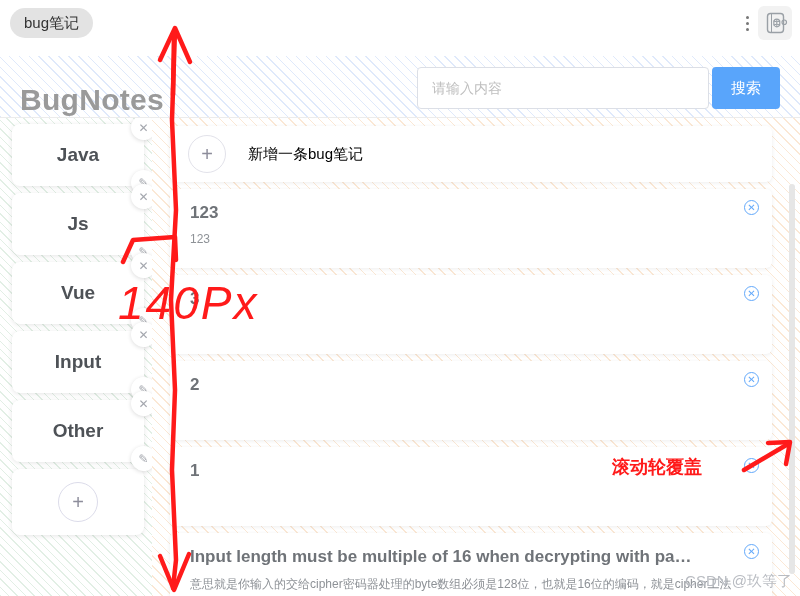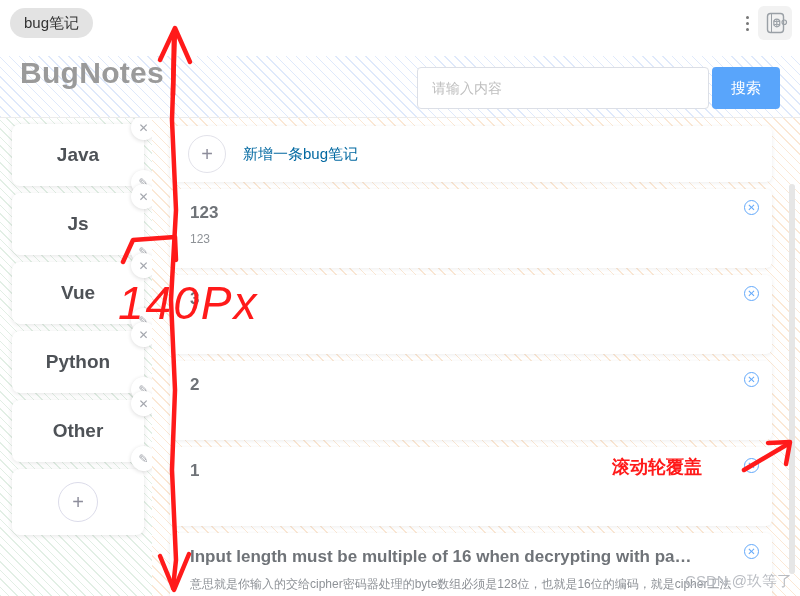--- a/index.html
+++ b/index.html
@@ -38,21 +38,21 @@
     background: #f2f2f2;
     display: flex; align-items: center; justify-content: center;
   }
 
   
   .page-header {
     position: absolute; left: 0; top: 56px; width: 800px; height: 62px;
     background-color: #fcfdff;
     background-image: repeating-linear-gradient(45deg,
       #dfe9fb 0px, #dfe9fb 1px, #ffffff 1px, #ffffff 7px);
-    display: flex; align-items: flex-start;
+    display: flex; align-items: flex-end;
     border-bottom: 1px solid #ececec;
   }
   .brand {
     margin-left: 20px;
     font-size: 30px; font-weight: bold; color: #9a9a9a;
     letter-spacing: .3px;
   }
   .search-wrap {
     position: absolute; right: 20px; top: 11px;
     display: flex; align-items: center;
@@ -129,21 +129,21 @@
     overflow: hidden;
   }
   .notes-col { padding: 8px 28px 0 18px; }
   .addbar {
     height: 56px; background: #fff; border-radius: 6px;
     box-shadow: 0 1px 4px rgba(0,0,0,.07);
     display: flex; align-items: center; padding-left: 18px;
     margin-bottom: 7px;
   }
   .addbar .plus-circle { width: 38px; height: 38px; border-color: #e2e2ea; }
-  .addbar-text { margin-left: 17px; font-size: 15px; color: #0369a1; }
+  .addbar-text { margin-left: 22px; font-size: 15px; color: #000000; }
 
   .note {
     position: relative;
     background: #fff; border-radius: 6px;
     box-shadow: 0 1px 4px rgba(0,0,0,.07);
     margin-bottom: 7px;
     padding: 14px 40px 14px 20px;
     min-height: 79px;
   }
   .note-title {
@@ -239,21 +239,21 @@
         <span class="mini-btn edit">✎</span>
       </div>
 
       <div class="cat-card">
         <span class="cat-label">Vue</span>
         <span class="mini-btn close">✕</span>
         <span class="mini-btn edit">✎</span>
       </div>
 
       <div class="cat-card">
-        <span class="cat-label">Python</span>
+        <span class="cat-label">Input</span>
         <span class="mini-btn close">✕</span>
         <span class="mini-btn edit">✎</span>
       </div>
 
       <div class="cat-card">
         <span class="cat-label">Other</span>
         <span class="mini-btn close">✕</span>
         <span class="mini-btn edit">✎</span>
       </div>
 

